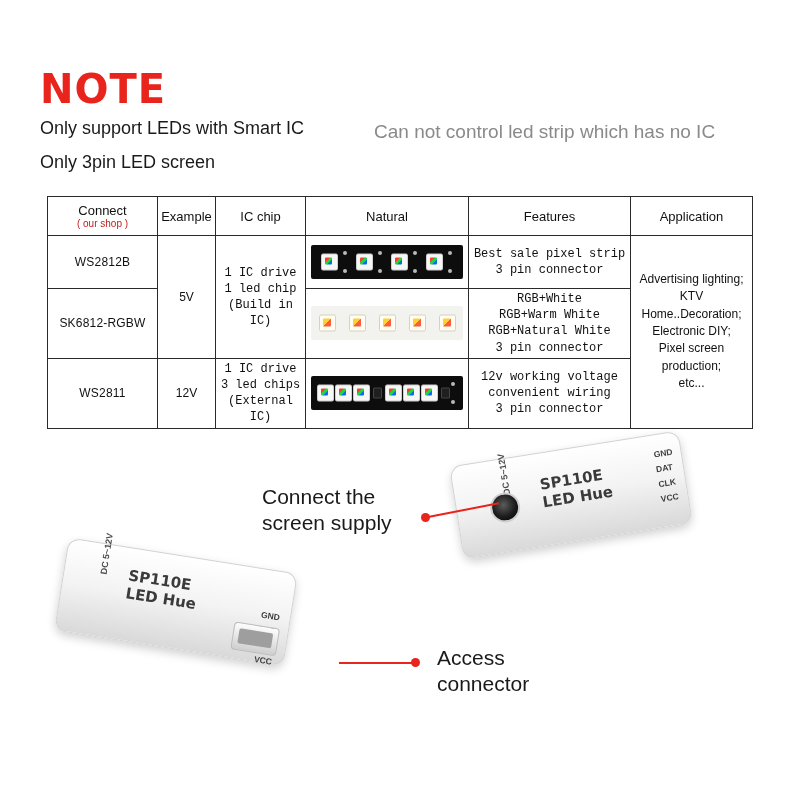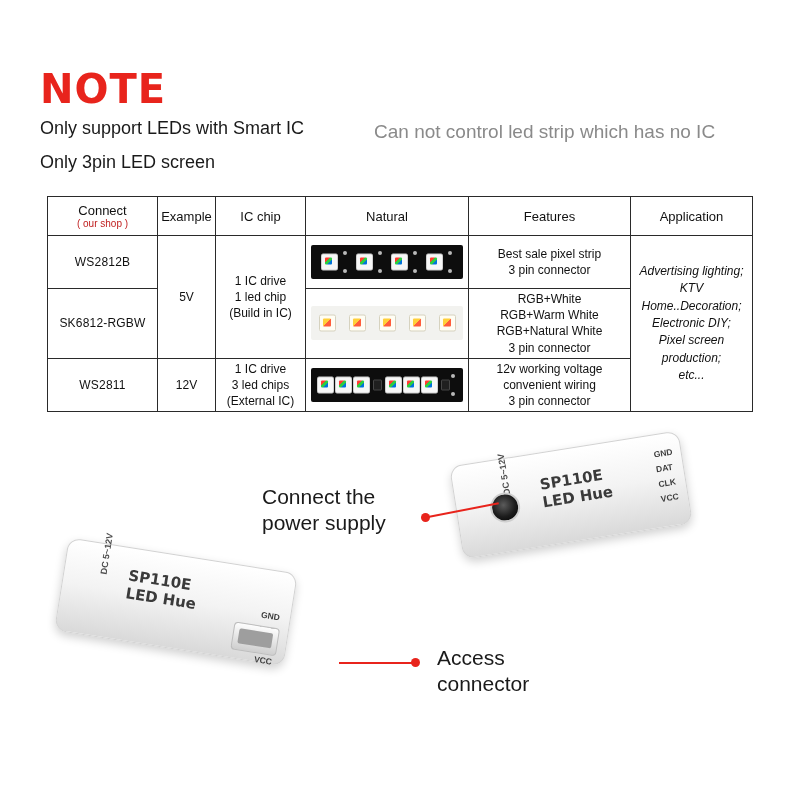--- a/index.html
+++ b/index.html
@@ -78,21 +78,21 @@
     color: #c02020;
   }
   .col-example { width: 110px; }
   .col-voltage { width: 58px; }
   .col-ictype  { width: 90px; }
   .col-picture { width: 163px; }
   .col-features{ width: 162px; }
   .col-app     { width: 122px; }
 
   .row-cell-name { font-size: 13px; font-weight: bold; letter-spacing: .2px; }
-  .cell-multi { line-height: 1.35; font-size: 11.5px; }
+  .cell-multi { line-height: 1.35; font-size: 11.5px; font-family: Liberation Mono, monospace; }
   .cell-app { line-height: 1.45; font-size: 11px; }
   .row1 td, .row2 td, .row3 td { height: 48px; }
   .row2 td { height: 56px; }
 
   
   .strip {
     width: 152px;
     height: 34px;
     margin: 0 auto;
     background: #0d0d0d;
@@ -301,21 +301,21 @@
           <span class="solder" style="left:67px; top:6px;"></span>
           <span class="solder" style="left:67px; bottom:6px;"></span>
           <span class="solder" style="left:102px; top:6px;"></span>
           <span class="solder" style="left:102px; bottom:6px;"></span>
           <span class="solder" style="left:137px; top:6px;"></span>
           <span class="solder" style="left:137px; bottom:6px;"></span>
         </span>
       </td>
       <td class="cell-multi" style="white-space:pre-line;">Best sale pixel strip
 3 pin connector</td>
-      <td rowspan="3" class="cell-app" style="white-space:pre-line;font-style:italic;">Advertising lighting;
+      <td rowspan="3" class="cell-app" style="white-space:pre-line;">Advertising lighting;
 KTV Home..Decoration;
 Electronic DIY;
 Pixel screen production;
 etc...</td>
     </tr>
     <tr class="row2">
       <td class="row-cell-name" style="font-size:12px;">SK6812-RGBW</td>
       <td>
         <span class="strip white-pcb">
           <span class="led w" style="left:8px;"></span>
@@ -382,19 +382,19 @@
   <div class="dcv">DC 5~12V</div>
   <div class="pinlist">
     <div>GND</div>
     <div>DAT</div>
     <div>CLK</div>
     <div>VCC</div>
   </div>
   <div class="jst"></div>
 </div>
 
-<div class="callout" id="callout-power">Connect the power supply</div>
+<div class="callout" id="callout-power">Connect the screen supply</div>
 <div class="lead" id="lead-power"></div>
 <div class="dot" id="dot-power"></div>
 
 <div class="callout" id="callout-access">Access connector</div>
 <div class="lead" id="lead-access"></div>
 <div class="dot" id="dot-access"></div>
 
 </body></html>

